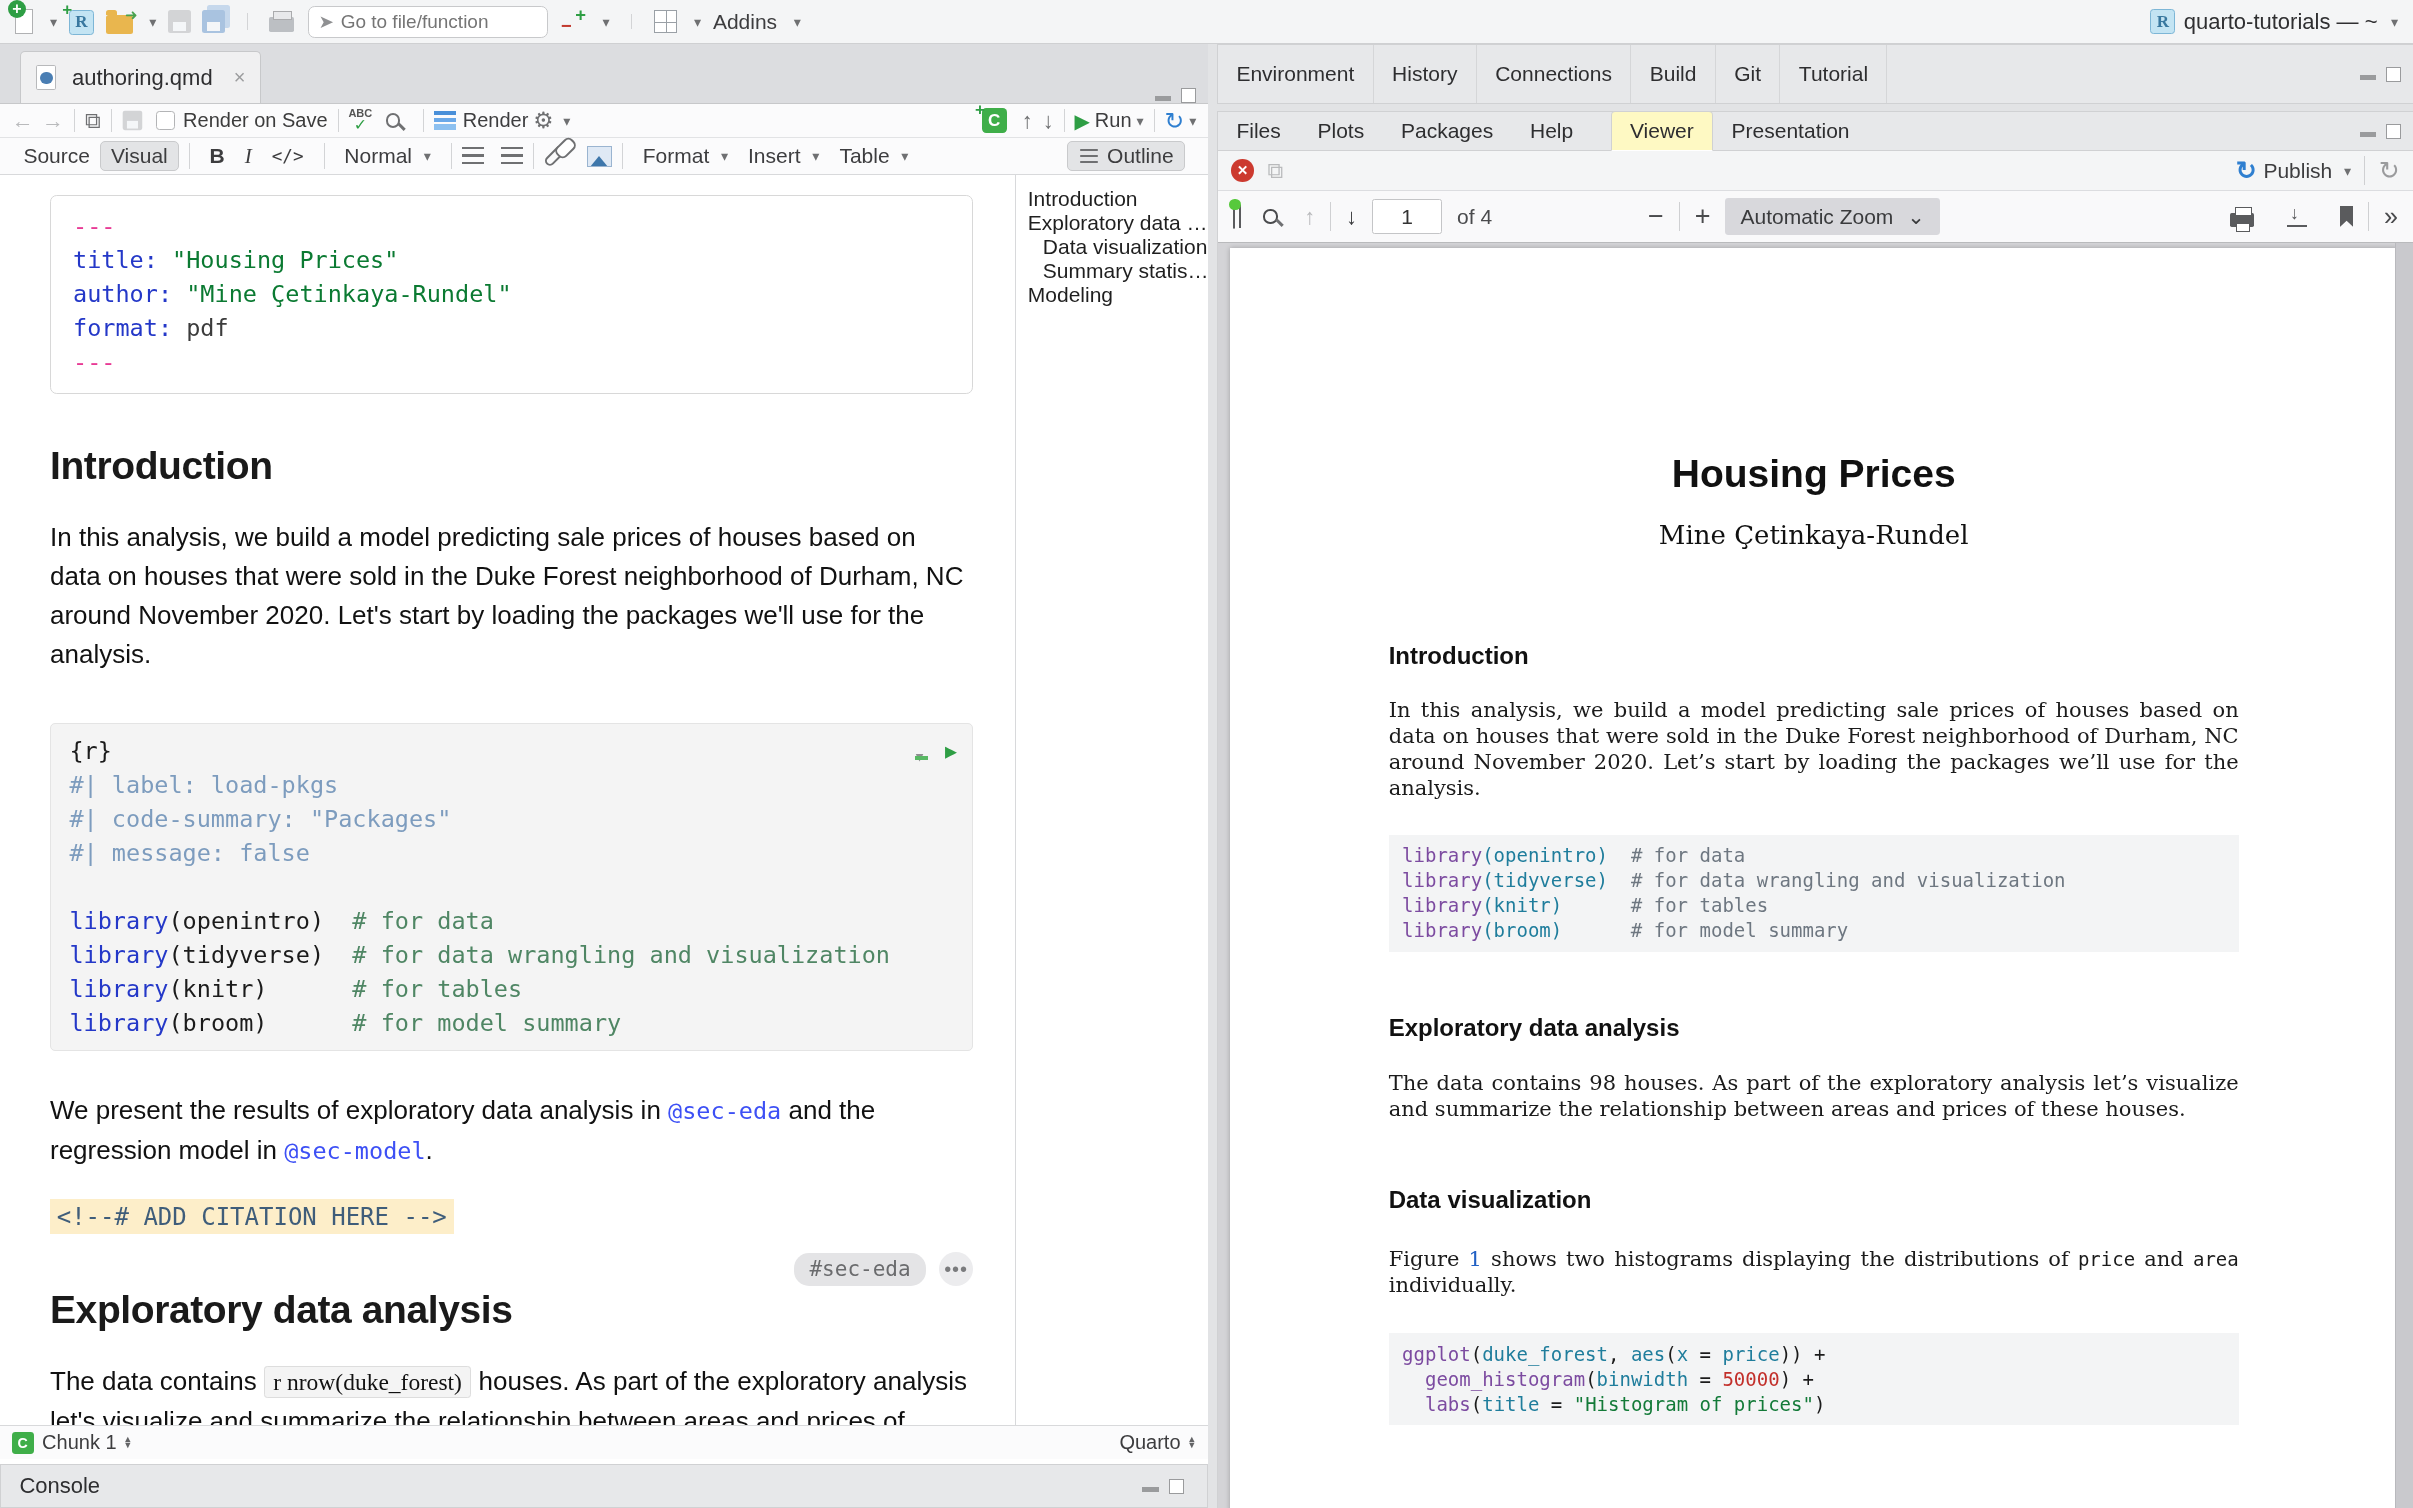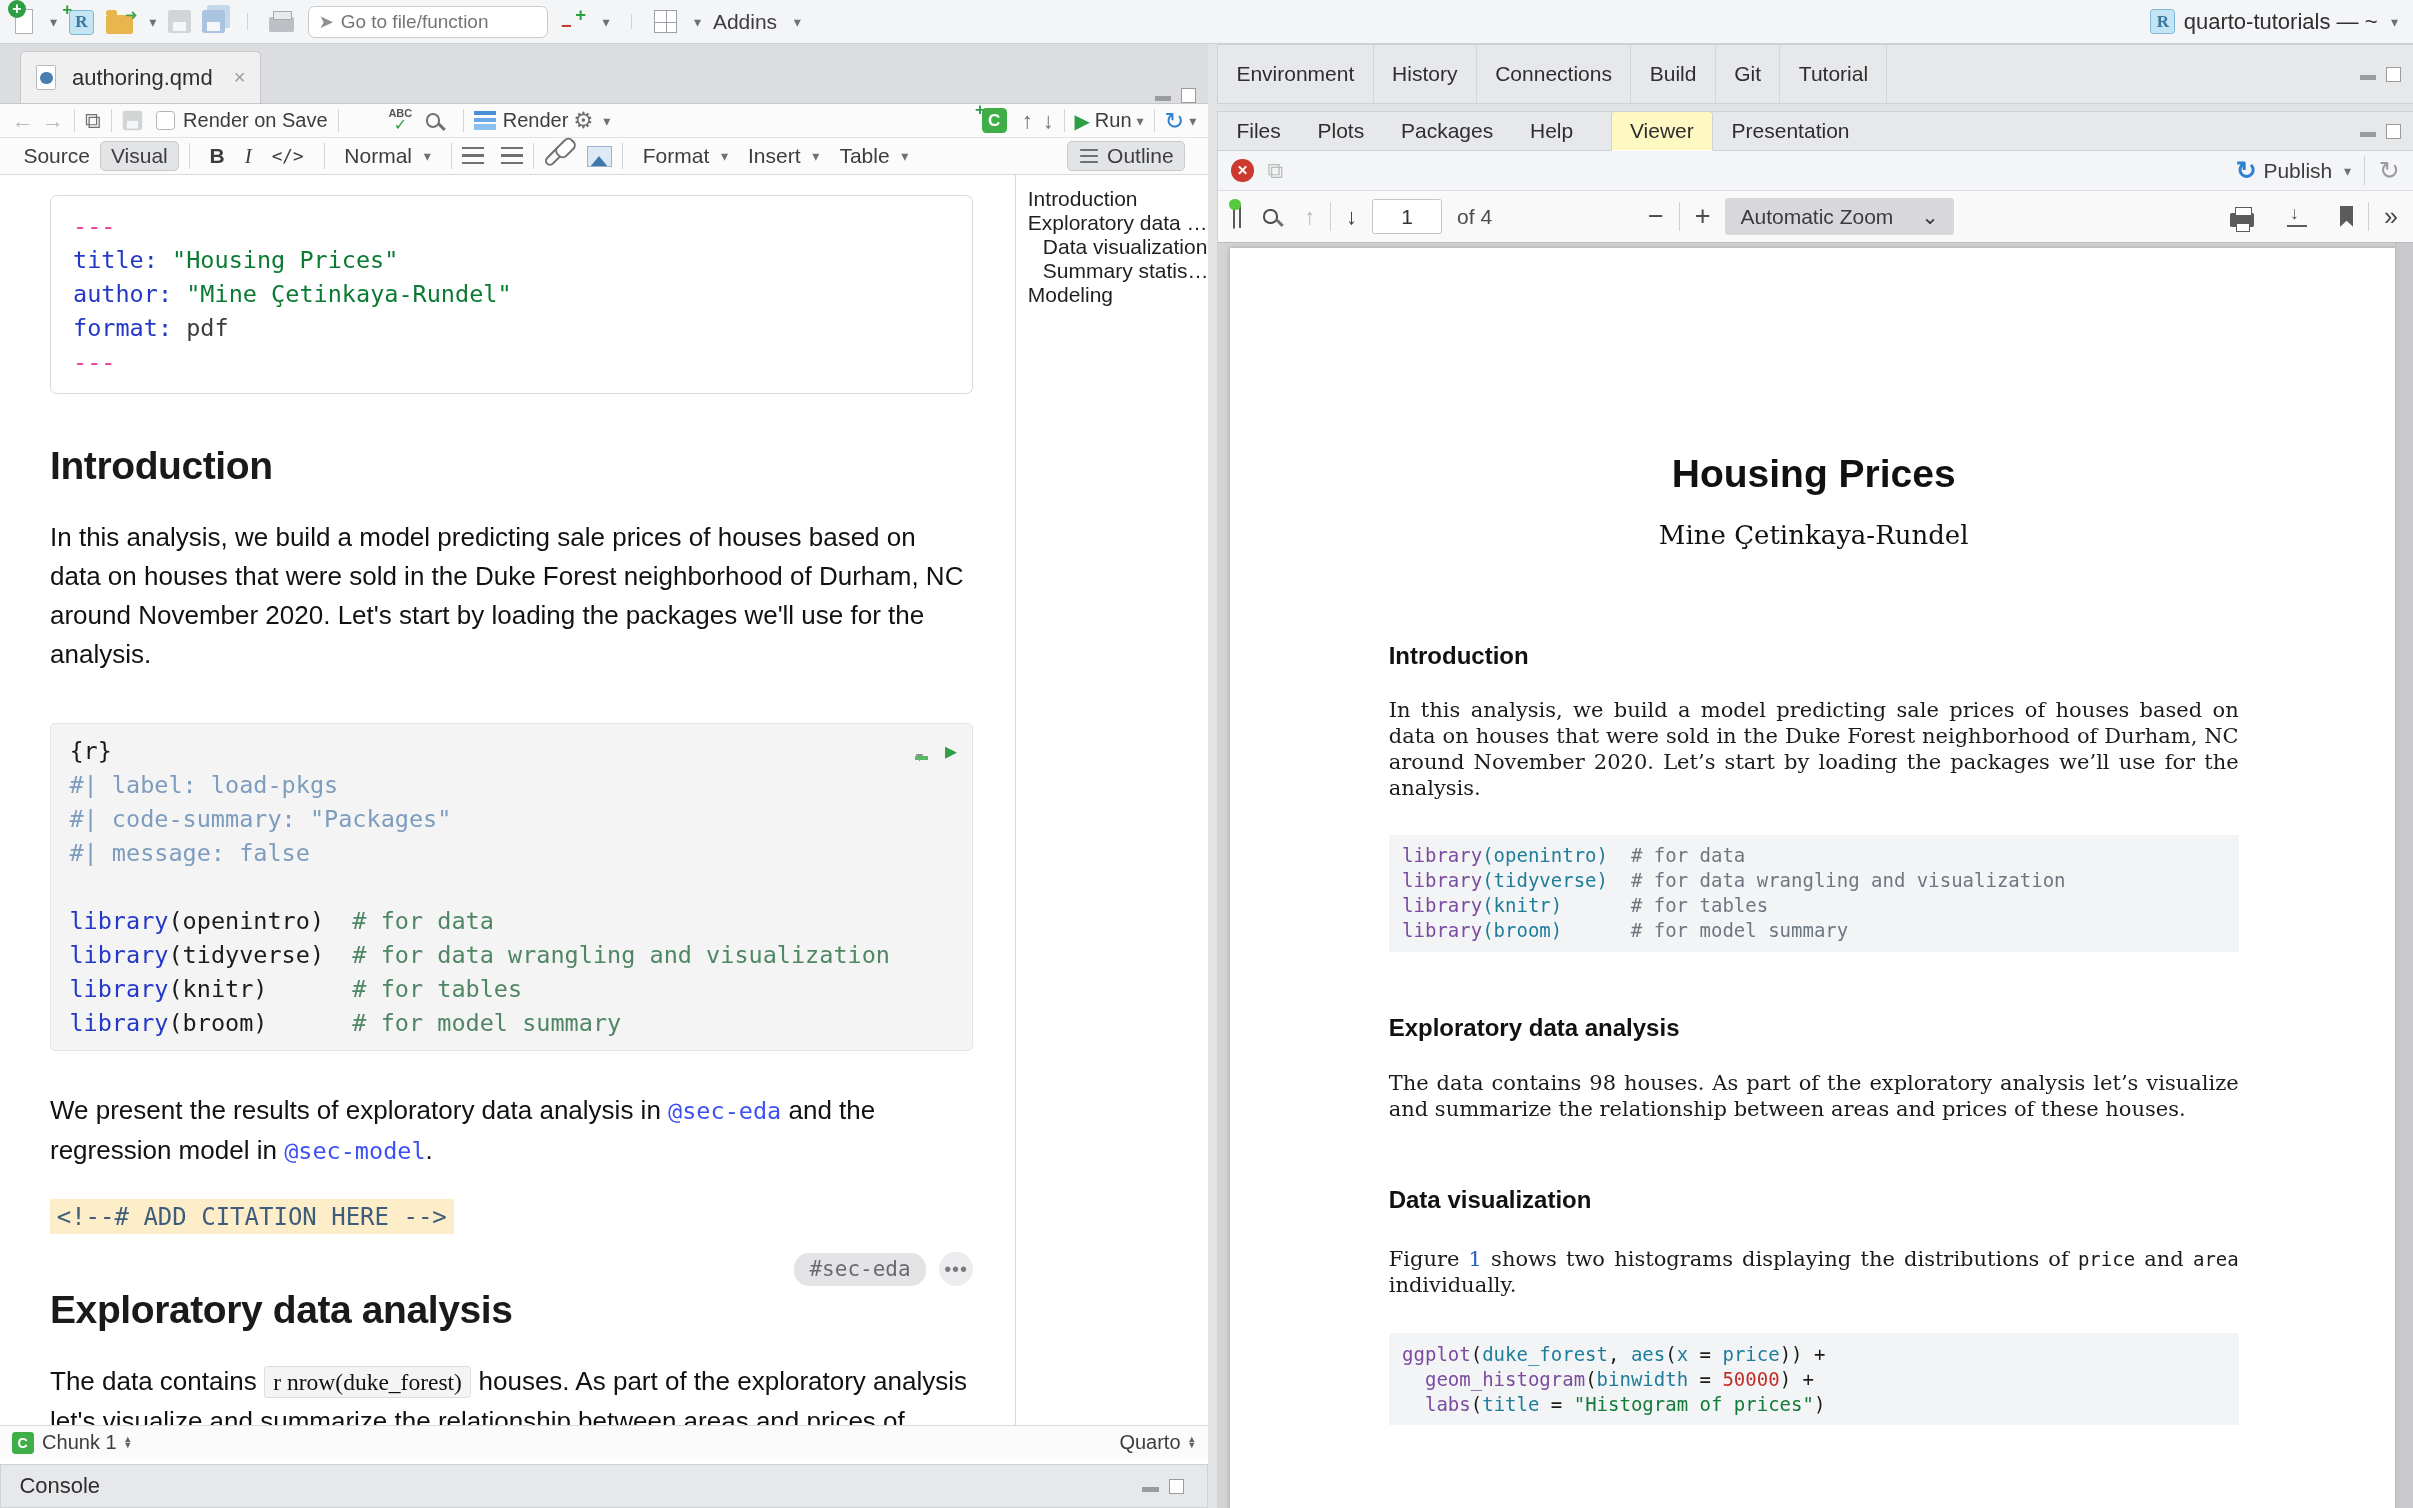--- a/index.html
+++ b/index.html
@@ -42,21 +42,21 @@
   .i-print { position:relative; width:25px; height:15px; background:#bcbfc3; border-radius:1.7px; margin-top:6.7px; }
   .i-print::before { content:''; position:absolute; left:4.2px; top:-6.7px; width:17px; height:7.5px; background:#e8e9eb; border:0.8px solid #aaabad; }
   .i-git { position:relative; width:25px; height:25px; }
   .i-git::before { content:'+'; position:absolute; right:0; top:-5px; color:#2e9e44; font-weight:bold; font-size:18.4px; }
   .i-git::after { content:'−'; position:absolute; left:0; bottom:-3.4px; color:#c23a2f; font-weight:bold; font-size:18.4px; }
   .i-grid { position:relative; width:23.5px; height:23.5px; border:1.7px solid #9aa0a6; background:#fff; }
   .i-grid::before { content:''; position:absolute; left:50%; top:0; bottom:0; width:1.7px; background:#9aa0a6; }
   .i-grid::after { content:''; position:absolute; top:50%; left:0; right:0; height:1.7px; background:#9aa0a6; }
   .i-mag { position:relative; width:14.2px; height:14.2px; border:2.5px solid #6f7072; border-radius:50%; }
   .i-mag::after { content:''; position:absolute; right:-5.9px; bottom:-5.9px; width:3.4px; height:9.2px; background:#6f7072; transform:rotate(-45deg); }
-  .i-abc { display:inline-flex; flex-direction:column; align-items:center; line-height:1;margin-left:40px; }
+  .i-abc { display:inline-flex; flex-direction:column; align-items:center; line-height:1; }
   .i-abc .t { font-size:11px; font-weight:bold; color:#555; letter-spacing:0; }
   .i-abc .c { font-size:16px; color:#2e9e44; margin-top:-1.7px; }
   .i-render { width:22px; height:18.4px; background:linear-gradient(180deg,#4a90d9 0 4.2px,transparent 4.2px 6.7px,#6aa8e8 6.7px 11px,transparent 11px 13.4px,#8cc0f0 13.4px 17.6px); }
   .i-chunkplus { position:relative; width:25px; height:25px; background:#3fae49; border-radius:4.2px; color:#fff; font-size:17px; font-weight:bold; display:inline-flex; align-items:center; justify-content:center; }
   .i-chunkplus::before { content:'+'; position:absolute; left:-6.7px; top:-8.4px; color:#2e9e44; font-size:17px; }
   .i-link { position:relative; width:23.5px; height:10px; border:2.5px solid #6f7072; border-radius:5.9px; transform:rotate(-45deg); }
   .i-link::before { content:''; position:absolute; left:11.7px; top:-2.5px; width:18.4px; height:10px; border:2.5px solid #6f7072; border-radius:5.9px; background:#fff; }
   .i-img { position:relative; width:25px; height:21px; background:#dfe9f5; border:0.8px solid #9ab4d0; overflow:hidden; }
   .i-img::after { content:''; position:absolute; left:1.7px; bottom:-1.7px; border-left:9.2px solid transparent; border-right:9.2px solid transparent; border-bottom:11.7px solid #3e77ab; }
   .i-lines { width:22px; height:17.6px; background:repeating-linear-gradient(180deg,#6f7072 0 2.5px,transparent 2.5px 7.5px); }
@@ -129,21 +129,21 @@
   .tabbar2 { position:absolute; left:0; top:0; width:100%; height:39px; background:#e7e8ea; border-bottom:0.8px solid #d0d1d3; display:flex; align-items:flex-end; font-size:21px; }
   .btab { padding:6.7px 18.4px; color:#2e2e30; }
   .btab.active { background:#fef9c3; border:0.8px solid #d0d1d3; border-bottom:0.8px solid #fff; border-radius:4.2px 4.2px 0 0; margin-bottom:-0.8px;margin-left:19px; }
   .viewer-toolbar { position:absolute; left:0; top:39px; width:100%; height:40px; background:#f4f5f6; border-bottom:0.8px solid #dcdde0; display:flex; align-items:center; padding:0 13.4px; font-size:21px; gap:13.4px; }
   .pub { display:flex; align-items:center; gap:6.7px; margin-left:auto; color:#3d3d3f; }
   .i-pub { color:#2f7fd0; font-size:25px; font-weight:bold; }
   .i-refresh { color:#9a9b9d; font-size:25px; }
 
   .pdf-toolbar { position:absolute; left:0; top:79px; width:100%; height:52px; background:#f9f9fa; border-bottom:0.8px solid #b9babc; display:flex; align-items:center; padding:0 15px; font-size:21px; color:#4a4b4d; gap:15px; }
   .pgin { width:70px; height:35px; border:0.8px solid #c4c5c7; border-radius:2.5px; text-align:center; font-size:21px; color:#333; font-family:"Liberation Sans",sans-serif; }
-  .zoomsel { display:flex; align-items:center; gap:28px; background:#d8d8dc; border-radius:3.4px; height:37px; padding:13px 15px; color:#3a3b3d; }
+  .zoomsel { display:flex; align-items:center; gap:14px; background:#d8d8dc; border-radius:3.4px; height:37px; padding:13px 15px; color:#3a3b3d; }
   .pdfsep { width:0.8px; height:28.5px; background:#cfd0d2; }
 
   .pdf-viewport { position:absolute; left:0; top:131px; width:100%; height:1265px; background:#d4d4d7; overflow:hidden; }
   .pdf-page { position:absolute; left:11.7px; top:5px; width:1167px; height:1676px; background:#fff; box-shadow:0 0 5px rgba(0,0,0,.25); }
   .pdf-inner { position:absolute; left:159px; top:0; width:850px; }
   .pdf-serif { font-family:"DejaVu Serif", serif; }
   .pdf-title { margin-top:204px; text-align:center; font-size:39px; font-weight:bold; color:#111; }
   .pdf-author { margin-top:24px; text-align:center; font-size:26px; color:#111; }
   .pdf-h { margin-top:0; font-size:24px; font-weight:bold; color:#111; }
   .pdf-p { font-size:21px; line-height:26px; color:#1b1b1b; text-align:justify; }

